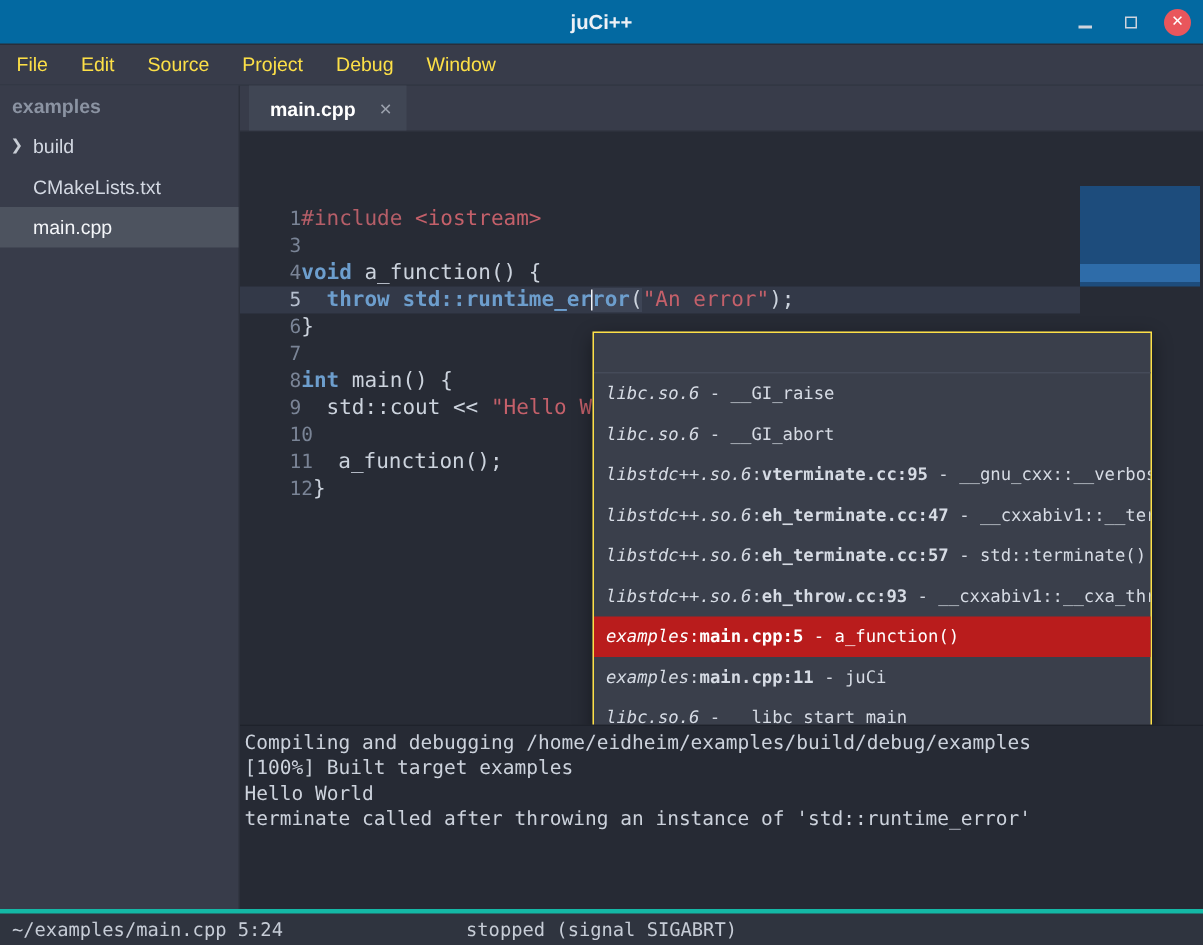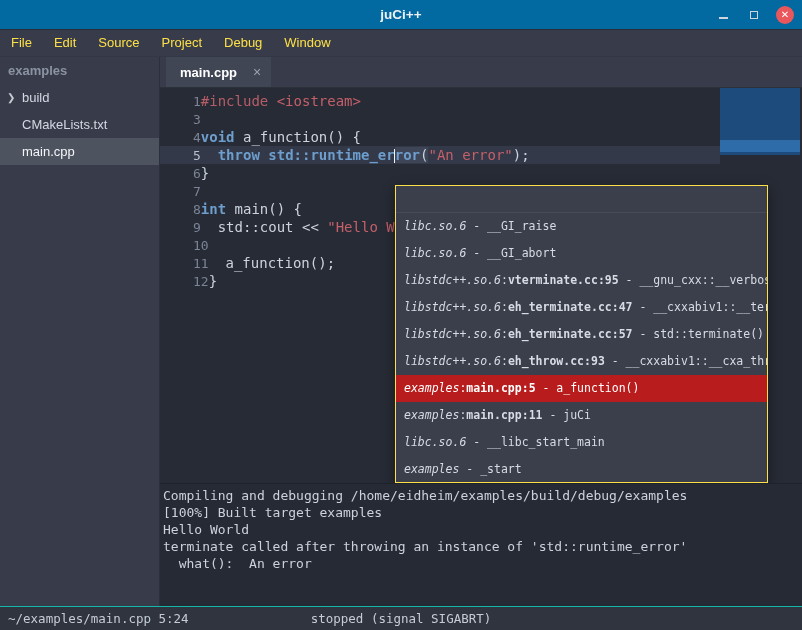--- a/index.html
+++ b/index.html
@@ -27,21 +27,21 @@
   .tree-item { height:27px; line-height:27px; font-size:13px; color:#d3d8e2; padding-left:22px; position:relative; white-space:nowrap; }
   .tree-arrow { position:absolute; left:7px; top:0; font-size:10px; color:#c8cdd5; }
   .tree-item.selected { background:#4d535f; color:#f4f6f9; }
   .main { flex:1; display:flex; flex-direction:column; background:#272b35; min-width:0; }
   
   .tabbar { height:31px; background:#383c4a; display:flex; align-items:stretch; border-bottom:1px solid #2c303b; }
   .tab { display:flex; align-items:center; padding:0 10px 0 14px; background:#404654; margin-left:6px; }
   .tab-label { color:#ffffff; font-size:13px; font-weight:bold; }
   .tab-close { margin-left:16px; color:#9ba1ad; font-size:14px; line-height:1; }
   
-  .editor { flex:1; position:relative; background:#272b35; font-family:"DejaVu Sans Mono","Liberation Mono",monospace; font-size:14px; overflow:hidden; padding-top:4px; }
+  .editor { flex:1; position:relative; background:#272b35; font-family:"DejaVu Sans Mono","Liberation Mono",monospace; font-size:14px; overflow:hidden; padding-top:13px;margin-top:36px; }
   .code-row { height:18px; line-height:18px; white-space:pre; position:relative; padding-left:33px; }
   .code-row.current::before { content:""; position:absolute; left:0; top:0; bottom:0; right:82px; background:#333948; }
   .code-row span { position:relative; z-index:1; }
   .gutter-num { position:absolute; left:0; top:0; width:24px; text-align:right; color:#7a8496; font-size:13px; }
   .gutter-num.current-num { color:#b6bfcf; }
   .seg-def { color:#ccd3dd; }
   .seg-kw  { color:#6d9ecd; font-weight:bold; }
   .seg-type{ color:#6d9ecd; font-weight:bold; }
   .seg-pp  { color:#b55e68; }
   .seg-str { color:#c4606a; }
@@ -53,21 +53,21 @@
   .popup { position:absolute; left:235px; top:97px; width:373px; height:298px; background:#3a3f4b; border:1px solid #fde047; box-shadow:0 4px 12px rgba(0,0,0,.45); z-index:3; font-size:11.5px; }
   .popup-header { height:27px; border-bottom:1px solid #454b59; }
   .popup-item { height:27px; line-height:27px; padding:0 8px; color:#d6dbe4; white-space:pre; overflow:hidden; }
   .popup-item .lib { font-style:italic; }
   .popup-item .loc { font-weight:bold; }
   .popup-item.selected { background:#b91c1c; color:#ffffff; }
   
   .terminal { height:123px; background:#262a34; border-top:1px solid #1e222b; font-family:"DejaVu Sans Mono","Liberation Mono",monospace; font-size:13px; color:#ccd2dc; padding:3px 0 0 3px; overflow:hidden; }
   .term-line { height:17px; line-height:17px; white-space:pre; }
   
-  .statusbar { height:24px; background:#2f343f; border-top:1px solid #14b8a6; position:relative; display:flex; align-items:center; font-family:"DejaVu Sans Mono","Liberation Mono",monospace; font-size:12.5px; color:#c6ccd6; }
+  .statusbar { height:24px; background:#2f343f; border-top:3px solid #14b8a6; position:relative; display:flex; align-items:center; font-family:"DejaVu Sans Mono","Liberation Mono",monospace; font-size:12.5px; color:#c6ccd6; }
   .status-left { margin-left:8px; position:relative; z-index:1; }
   .status-center { position:absolute; left:0; right:0; text-align:center; }
 </style>
 </head>
 <body>
 
 <div class="window">
 
   <div class="titlebar">
     <div class="title">juCi++</div>
@@ -145,21 +145,20 @@
               <div class="popup-item"><span class="lib">examples</span><span> - _start</span></div>
             </div>
         </div>
       </div>
 
       <div class="terminal" id="terminal">
           <div class="term-line">Compiling and debugging /home/eidheim/examples/build/debug/examples</div>
           <div class="term-line">[100%] Built target examples</div>
           <div class="term-line">Hello World</div>
           <div class="term-line">terminate called after throwing an instance of 'std::runtime_error'</div>
-          <div class="term-line">  what():  An error</div>
         </div>
 
     </div>
   </div>
 
   <div class="statusbar">
     <span class="status-left">~/examples/main.cpp 5:24</span>
     <span class="status-center">stopped (signal SIGABRT)</span>
   </div>
 

